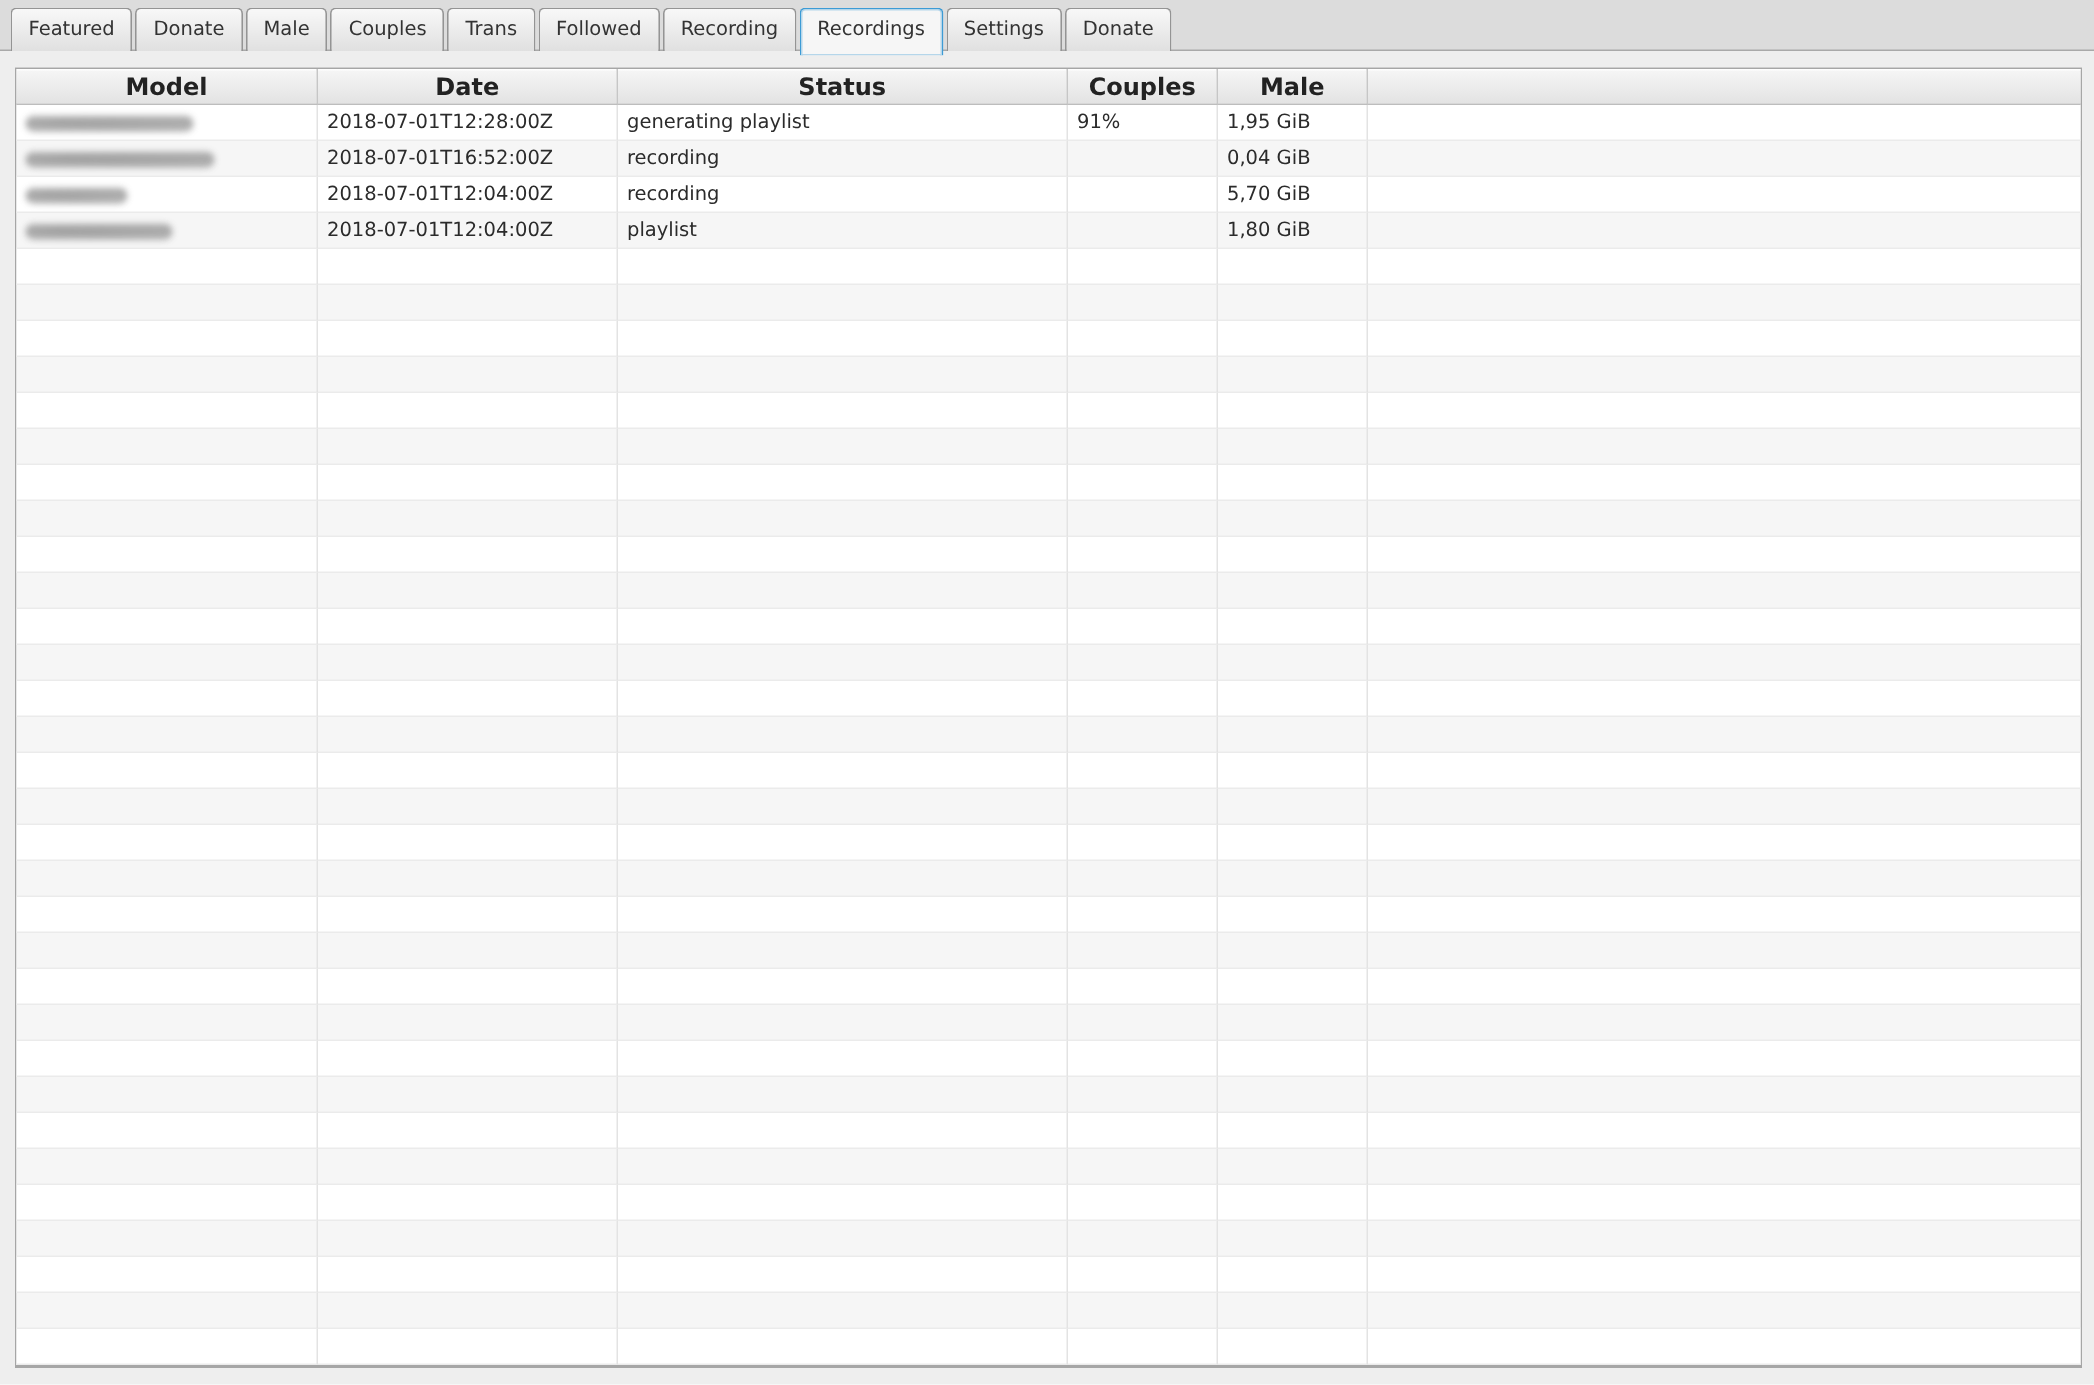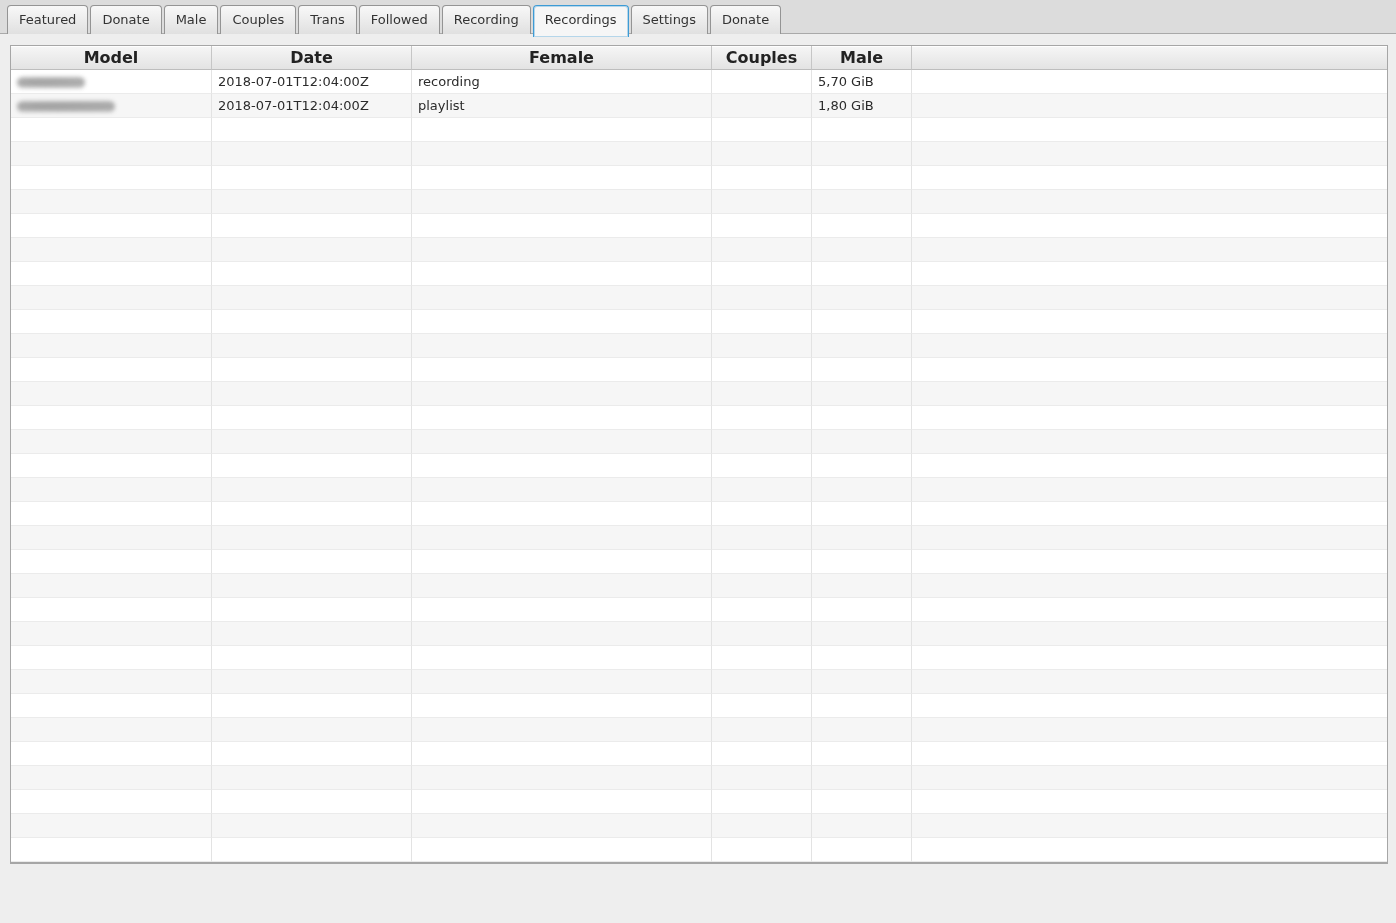--- a/index.html
+++ b/index.html
@@ -123,27 +123,47 @@
         <col style="width: 200px;">
         <col style="width: 300px;">
         <col style="width: 100px;">
         <col style="width: 100px;">
         <col style="width: 475px;">
       </colgroup>
     <thead>
       <tr id="header-row">
           <th>Model</th>
           <th>Date</th>
-          <th>Female</th>
+          <th>Status</th>
           <th>Couples</th>
           <th>Male</th>
           <th></th>
         </tr>
     </thead>
     <tbody id="tbody">
+        <tr>
+          <td>
+            <div class="blur-blob" style="width: 112px;"></div>
+          </td>
+          <td>2018-07-01T12:28:00Z</td>
+          <td>generating playlist</td>
+          <td>91%</td>
+          <td>1,95 GiB</td>
+          <td></td>
+        </tr>
+        <tr>
+          <td>
+            <div class="blur-blob" style="width: 126px;"></div>
+          </td>
+          <td>2018-07-01T16:52:00Z</td>
+          <td>recording</td>
+          <td></td>
+          <td>0,04 GiB</td>
+          <td></td>
+        </tr>
         <tr>
           <td>
             <div class="blur-blob" style="width: 68px;"></div>
           </td>
           <td>2018-07-01T12:04:00Z</td>
           <td>recording</td>
           <td></td>
           <td>5,70 GiB</td>
           <td></td>
         </tr>

